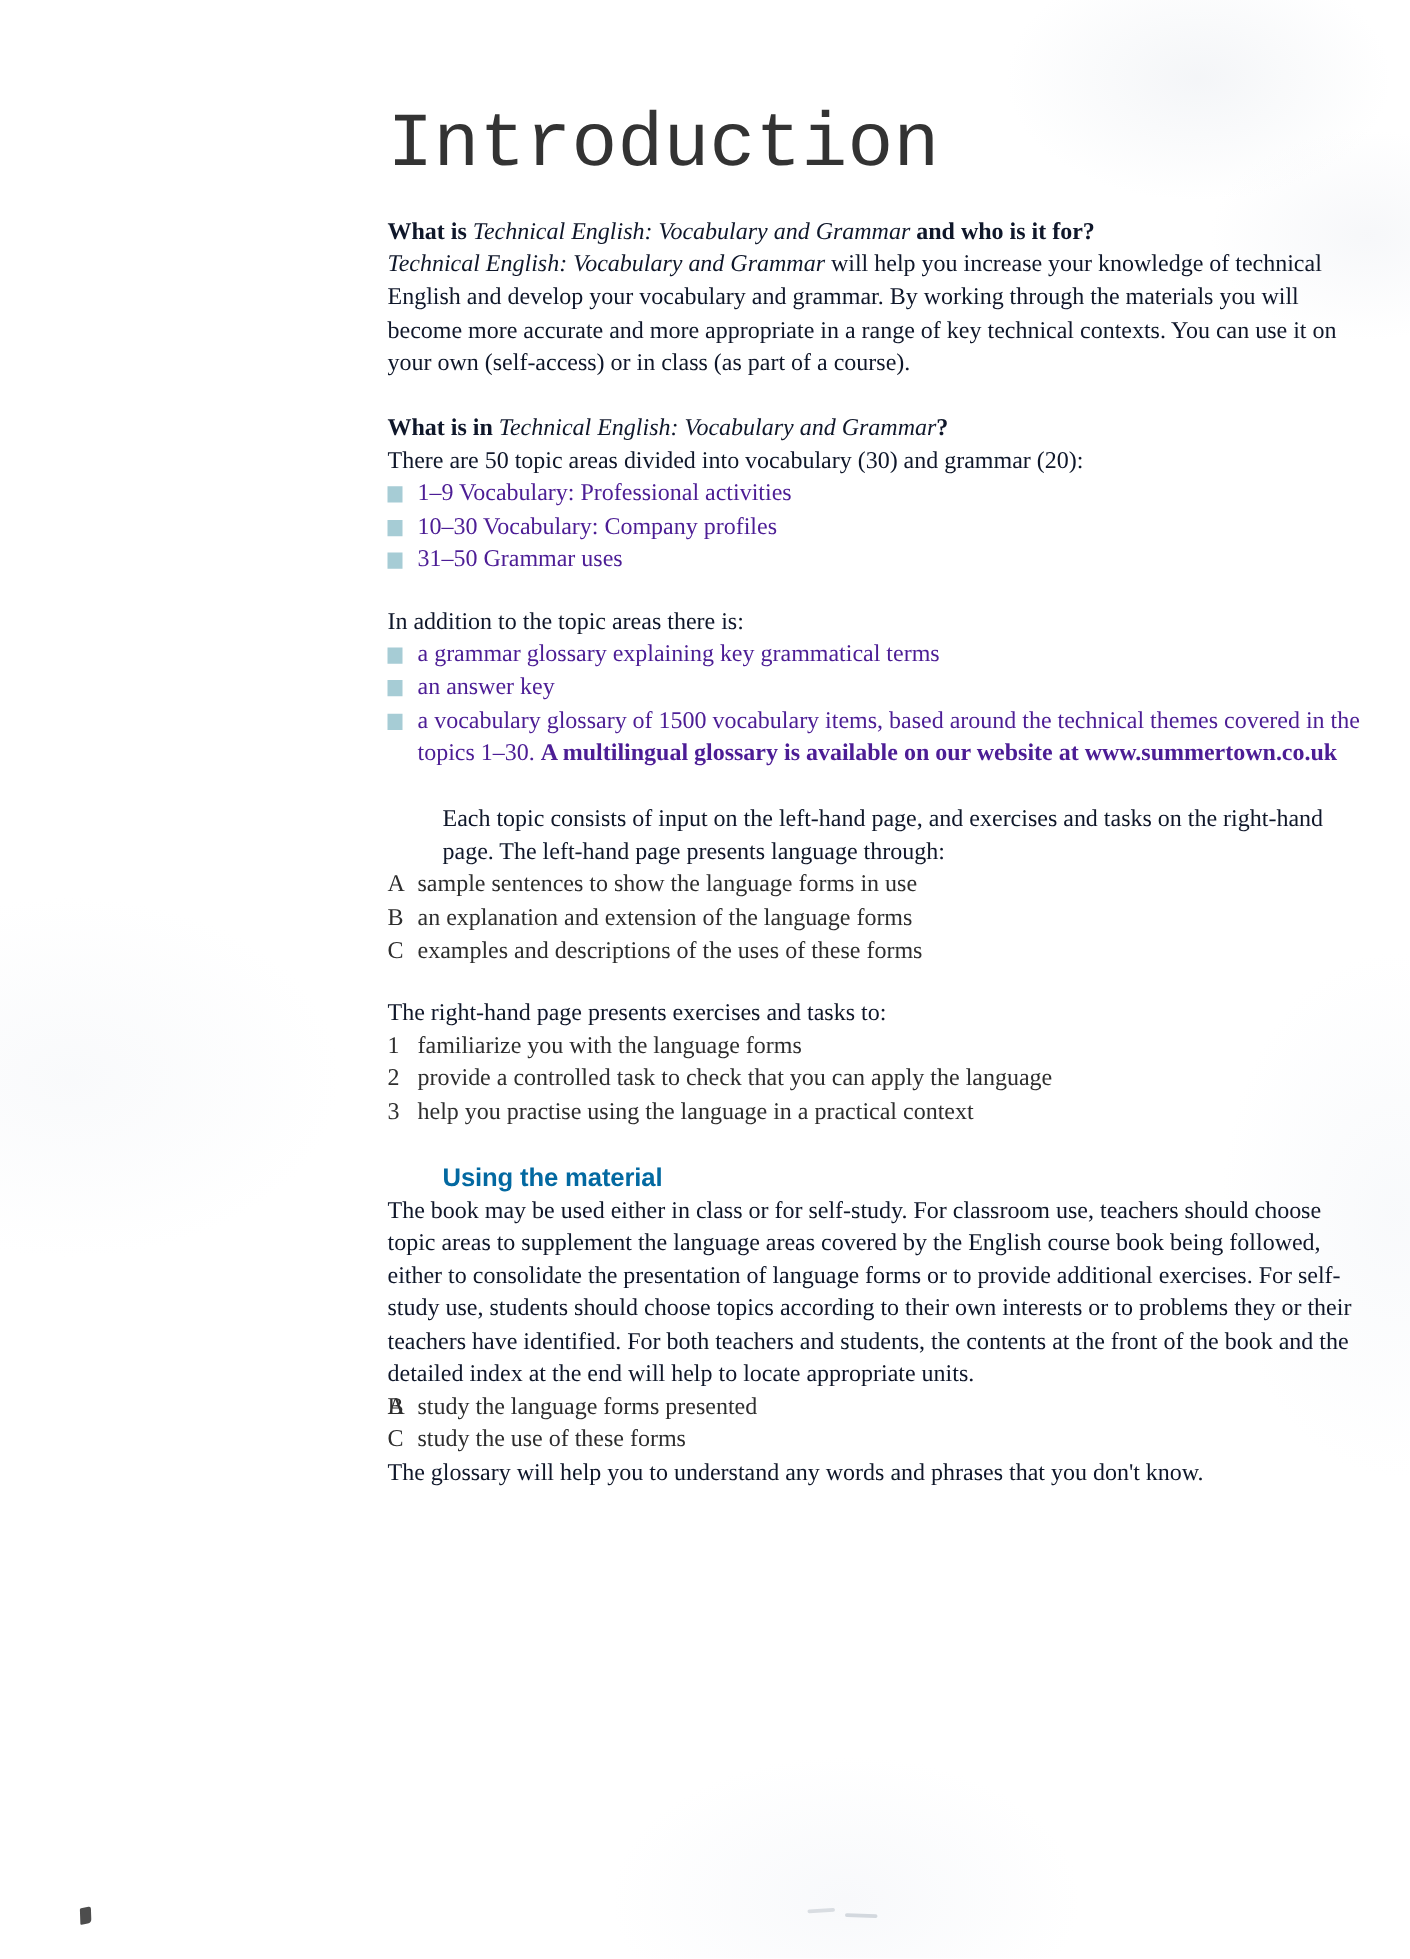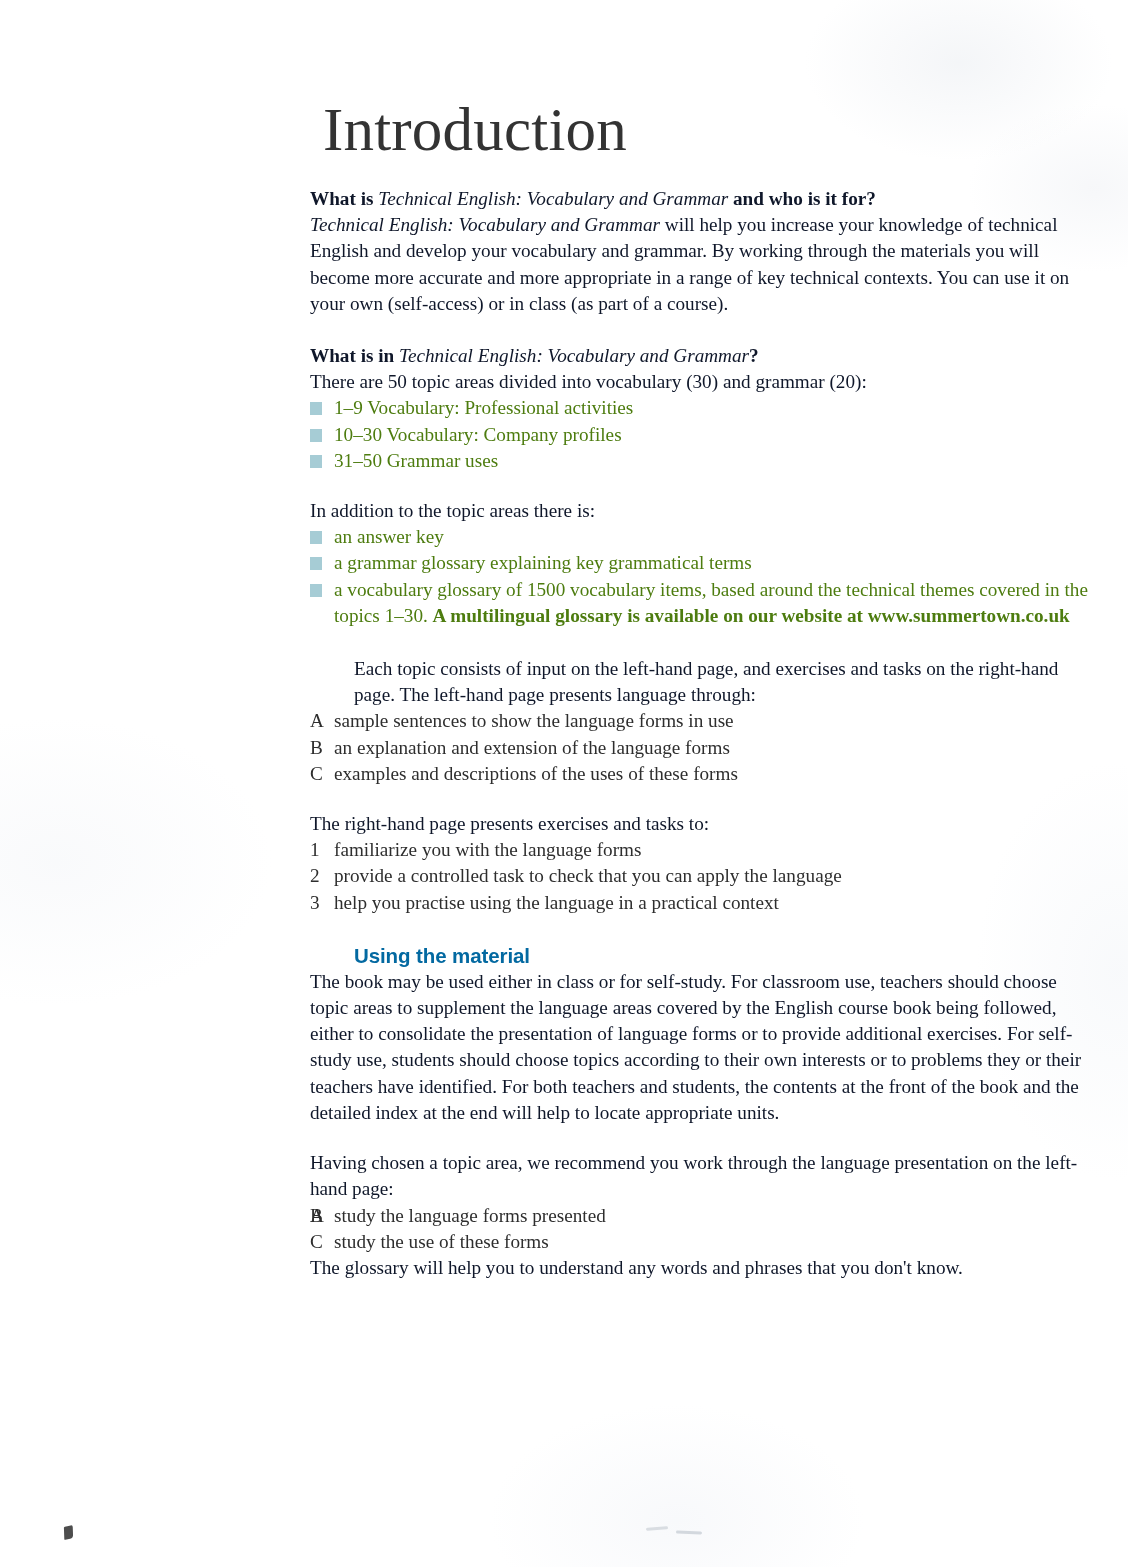--- a/index.html
+++ b/index.html
@@ -35,22 +35,23 @@
     top: 0;
     width: 790px;
   }
 
   .page-title {
     font-size: 61px;
     font-weight: 400;
     line-height: 1;
     letter-spacing: 0.2px;
     color: #333333;
-    margin: 13px;
+    margin: 0;
     padding-top: 86px;
+    font-family: Liberation Mono, monospace;
   }
 
   .block {
     margin-top: 26px;
   }
 
   p, .line {
     margin: 0;
     font-size: 19.2px;
     line-height: 26.2px;
@@ -71,21 +72,21 @@
   ul.sq-list {
     list-style: none;
     margin: 0;
     padding: 0;
   }
   ul.sq-list li {
     position: relative;
     padding-left: 24px;
     font-size: 19.2px;
     line-height: 26.2px;
-    color: #4d7c0f;
+    color: #4c1d95;
   }
   ul.sq-list li::before {
     content: "";
     position: absolute;
     left: 0;
     top: 7px;
     width: 12px;
     height: 13px;
     background: #a6ccd5;
   }
@@ -177,22 +178,22 @@
 
   <ul class="sq-list gap-sm">
     <li>1–9 Vocabulary: Professional activities</li>
     <li>10–30 Vocabulary: Company profiles</li>
     <li>31–50 Grammar uses</li>
   </ul>
 
   <p class="gap-sm">In addition to the topic areas there is:</p>
 
   <ul class="sq-list gap-xs">
+    <li><span>a grammar glossary explaining key grammatical terms</span></li>
     <li><span>an answer key</span></li>
-    <li><span>a grammar glossary explaining key grammatical terms</span></li>
     <li><span>a vocabulary glossary of 1500 vocabulary items, based around the technical themes covered in the topics 1–30. </span><strong>A multilingual glossary is available on our website at www.summertown.co.uk</strong></li>
   </ul>
 
   <p class="gap-md">Each topic consists of input on the left-hand page, and exercises and tasks on the right-hand page. The left-hand page presents language through:</p>
 
   <ul class="marker-list">
     <li><span class="marker">A</span><span>sample sentences to show the language forms in use</span></li>
     <li><span class="marker">B</span><span>an explanation and extension of the language forms</span></li>
     <li><span class="marker">C</span><span>examples and descriptions of the uses of these forms</span></li>
   </ul>
@@ -202,21 +203,20 @@
   <ul class="marker-list">
     <li><span class="marker">1</span><span>familiarize you with the language forms</span></li>
     <li><span class="marker">2</span><span>provide a controlled task to check that you can apply the language</span></li>
     <li><span class="marker">3</span><span>help you practise using the language in a practical context</span></li>
   </ul>
 
   <h2 class="section-heading gap-md">Using the material</h2>
 
   <p>The book may be used either in class or for self-study. For classroom use, teachers should choose topic areas to supplement the language areas covered by the English course book being followed, either to consolidate the presentation of language forms or to provide additional exercises. For self-study use, students should choose topics according to their own interests or to problems they or their teachers have identified. For both teachers and students, the contents at the front of the book and the detailed index at the end will help to locate appropriate units.</p>
 
-  <p class="gap-sm">Having chosen a topic area, we recommend you work through the language presentation on the left-hand page:</p>
 
   <ul class="marker-list">
     <li><span class="marker">A</span></li>
     <li><span class="marker">B</span><span>study the language forms presented</span></li>
     <li><span class="marker">C</span><span>study the use of these forms</span></li>
   </ul>
 
   <p>The glossary will help you to understand any words and phrases that you don't know.</p>
 
 </div>

